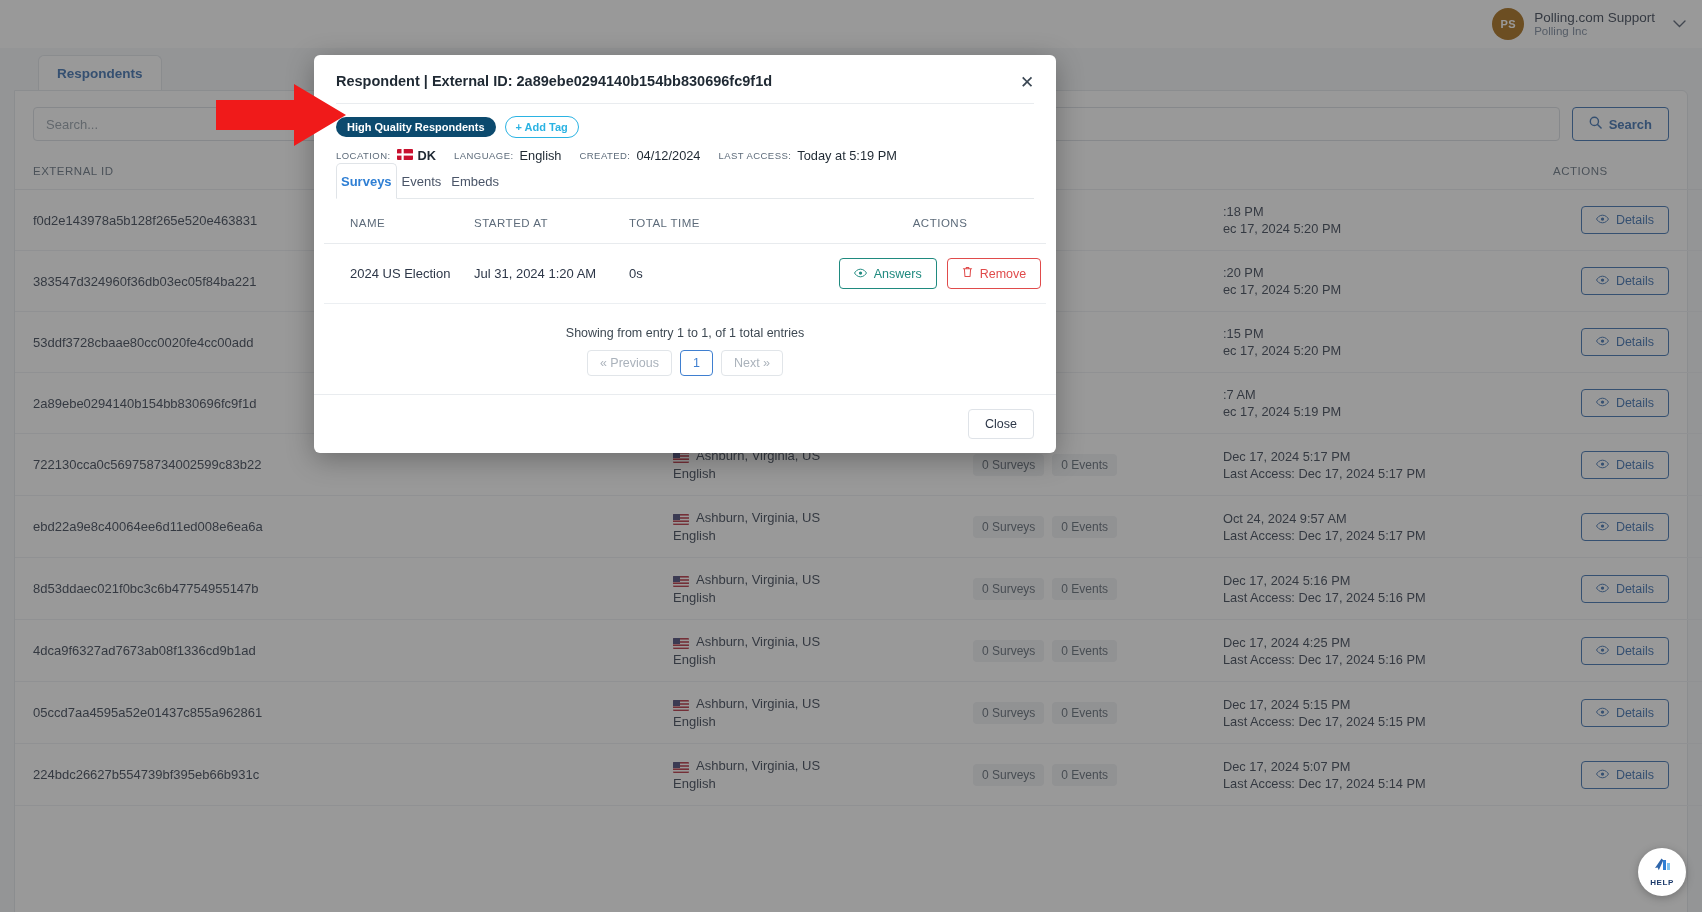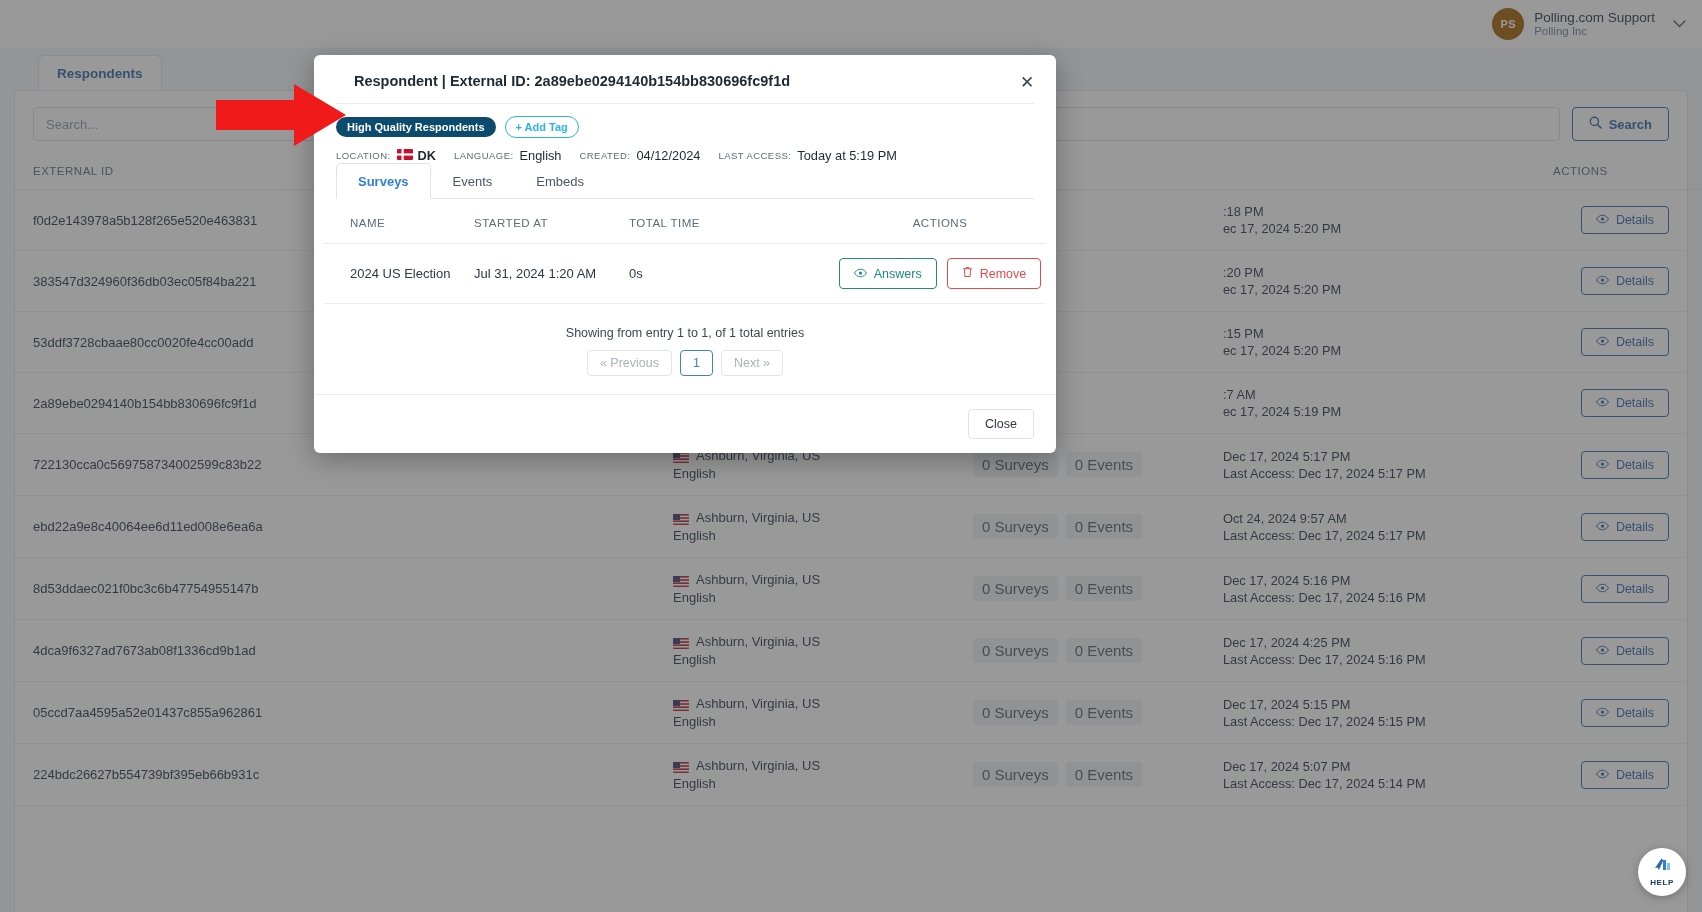--- a/index.html
+++ b/index.html
@@ -72,21 +72,21 @@
   .col-date { width: 330px; }
   .col-act  { width: 180px; }
   th.c-act, td.c-act { text-align: center; }
   th.c-cnt, td.c-cnt { text-align: left; }
   .loc-line { display: flex; align-items: flex-end; gap: 7px; font-size: 13px; }
   .loc-sub { font-size: 13px; color: #2d3748; margin-top: 3px; }
   .flag { width: 16px; height: 11px; display: inline-block; border-radius: 1px; }
   .badges { display: flex; gap: 8px; }
   .badge-count {
     background: #eef0f3; color: #55606c; border-radius: 4px;
-    padding: 4px 9px; font-size: 15px; white-space: nowrap;
+    padding: 4px 9px; font-size: 12px; white-space: nowrap;
   }
   .date-main { font-size: 12.8px; color: #2d3748; }
   .date-sub  { font-size: 12.8px; color: #2d3748; margin-top: 2px; }
   .btn-details {
     border: 1px solid #2f66ab; color: #2f66ab; background: #fff;
     border-radius: 4px; padding: 6px 14px; font-size: 12.5px;
     display: inline-flex; align-items: center; gap: 7px;
   }
 
   .help-fab {
@@ -99,21 +99,21 @@
 
   
   .overlay { position: absolute; inset: 0; background: rgba(60,60,60,.52); z-index: 20; }
 
   
   .modal {
     position: absolute; left: 314px; top: 55px; width: 742px;
     background: #ffffff; border-radius: 6px; z-index: 30;
     box-shadow: 0 6px 28px rgba(0,0,0,.3);
   }
-  .modal-head { padding: 18px 22px 14px; position: relative; margin-left: 18px; }
+  .modal-head { padding: 18px 22px 14px; position: relative; }
   .modal-title { font-size: 14.5px; font-weight: 700; color: #1f2933; }
   .modal-close {
     position: absolute; top: 14px; right: 16px; width: 26px; height: 26px;
     display: flex; align-items: center; justify-content: center;
     font-size: 17px; color: #3b4754; background: none; border: none;
   }
   .modal-sep { height: 1px; background: #e9ecef; margin: 0 22px; }
   .tag-row { display: flex; align-items: center; gap: 9px; padding: 12px 22px 0; }
   .tag-pill {
     background: #0c4a6e; color: #fff; font-size: 11px; font-weight: 700;
@@ -125,21 +125,21 @@
     white-space: nowrap;
   }
   .meta-row {
     display: flex; align-items: center; gap: 6px; flex-wrap: wrap;
     padding: 10px 22px 0; font-size: 12.5px; color: #2d3748;
   }
   .meta-label { font-size: 9.5px; color: #5d6b7a; letter-spacing: .45px; text-transform: uppercase; }
   .meta-val { font-size: 12.8px; color: #1f2933; margin-right: 12px; }
   .meta-val.flagged { display: inline-flex; align-items: center; gap: 5px; }
   .m-tab {
-    padding: 10px 21px 9px; font-size: 13px; color: #4a5568; background: transparent;
+    padding: 10px 4px 9px; font-size: 13px; color: #4a5568; background: transparent;
     border: 1px solid transparent; border-radius: 5px 5px 0 0; margin-bottom: -1px;
   }
   .m-tab.active {
     color: #2f7fd4; font-weight: 700; background: #fff;
     border-color: #e0e4e8 #e0e4e8 #ffffff;
   }
   .m-tabs-wrap { padding: 0 22px; }
   .m-tabs-inner { display: flex; border-bottom: 1px solid #e4e8eb; }
 
   .panel { padding: 0 10px 0; }

